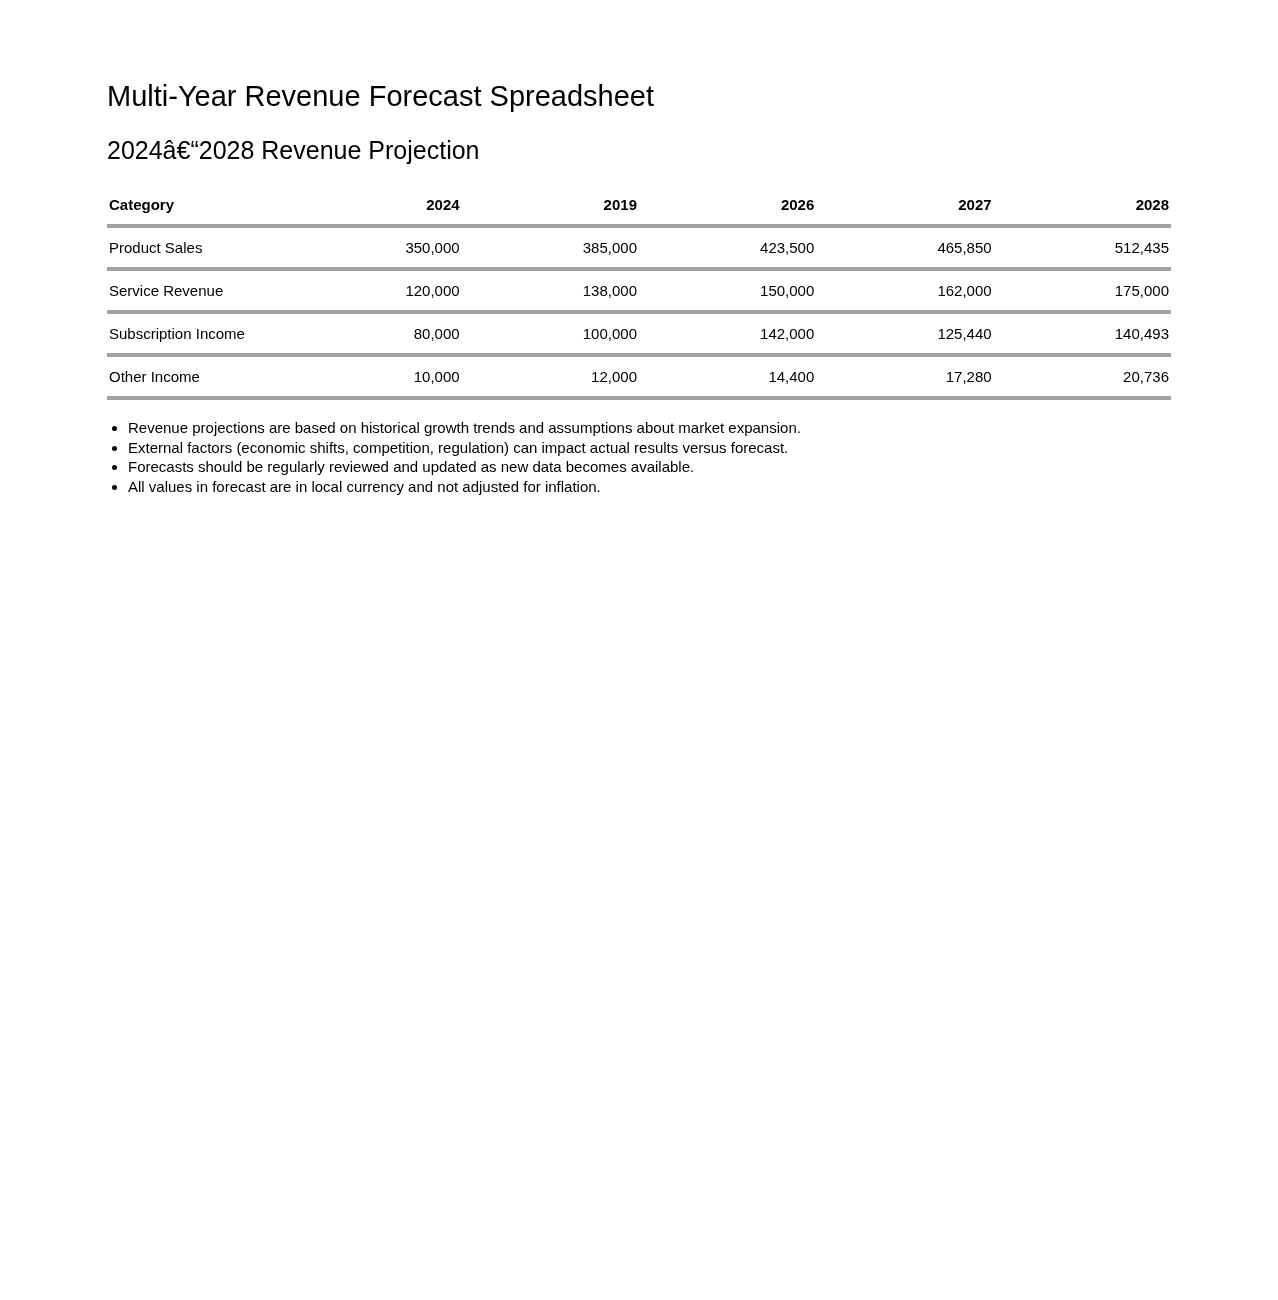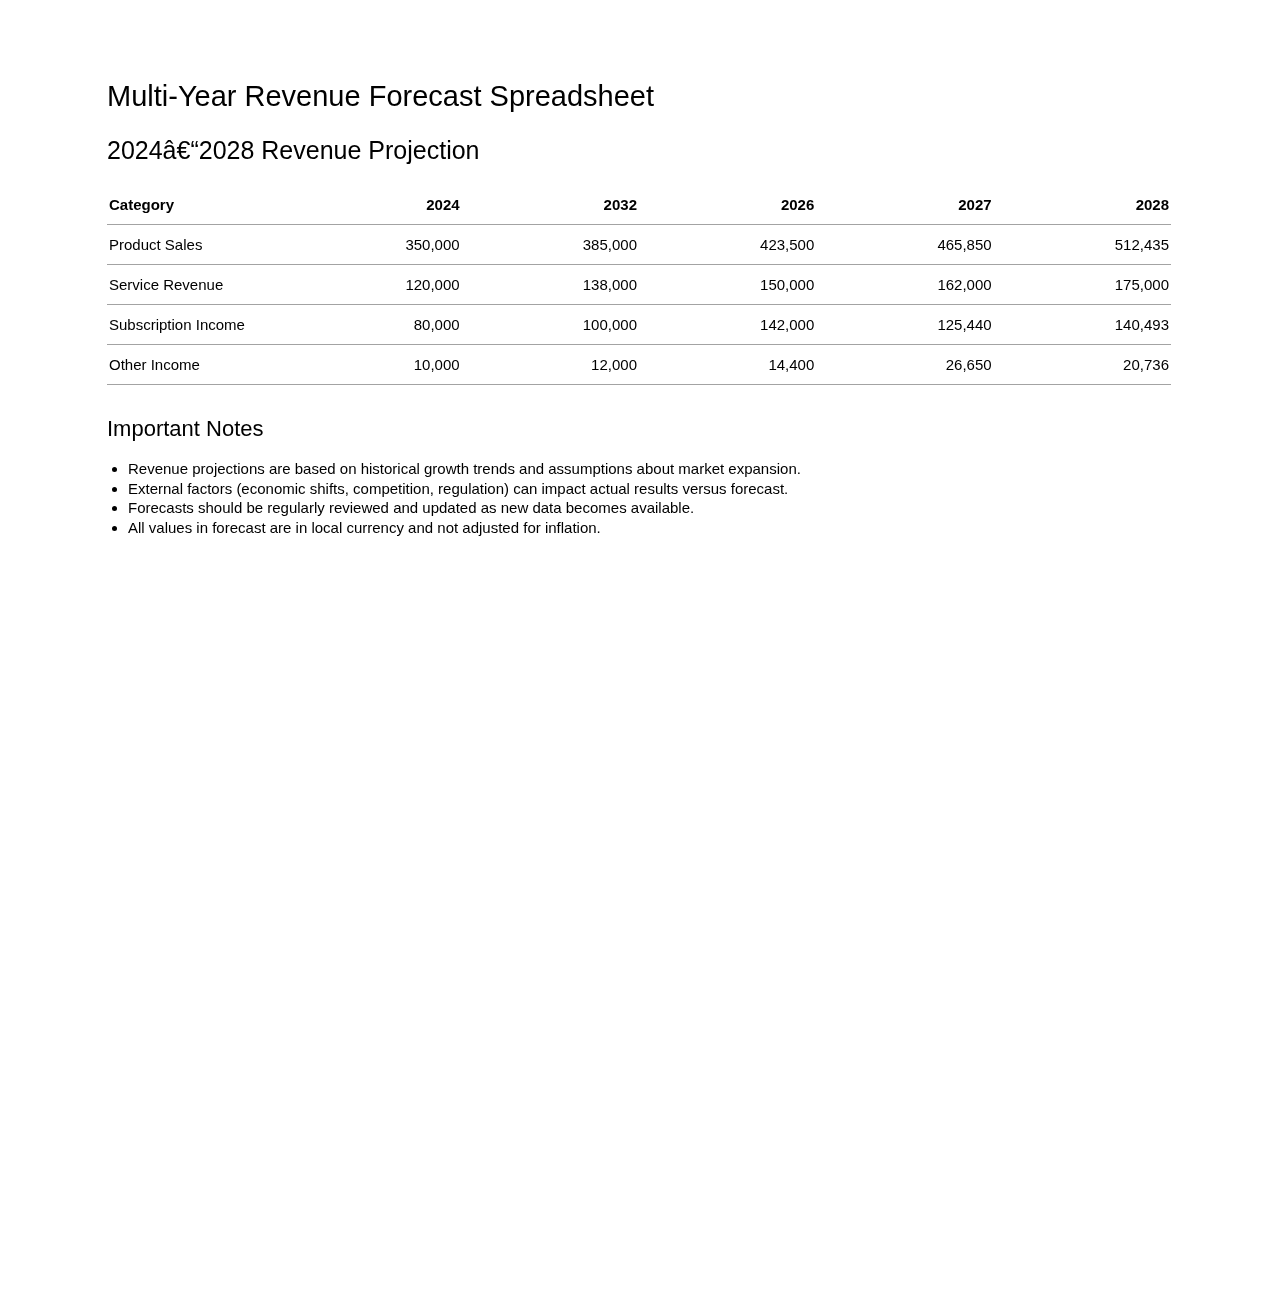--- a/index.html
+++ b/index.html
@@ -38,21 +38,21 @@
   table.forecast {
     width: 100%;
     border-collapse: collapse;
     font-size: 15px;
     table-layout: fixed;
   }
   table.forecast th,
   table.forecast td {
     padding: 11px 2px;
     line-height: 17px;
-    border-bottom: 1px solid #a3a3a3;
+    border-bottom: 4px solid #a3a3a3;
     white-space: nowrap;
   }
   table.forecast th { font-weight: 700; text-align: right; }
   table.forecast th.cat-col { text-align: left; }
   table.forecast td { text-align: right; font-weight: 400; }
   table.forecast td.cat-col { text-align: left; }
   table.forecast tr.total-row td { font-weight: 700; }
   h2.notes-heading {
     font-size: 22px;
     font-weight: 400;
@@ -75,21 +75,21 @@
   <div class="container">
 
     <h1 class="title">Multi-Year Revenue Forecast Spreadsheet</h1>
     <h2 class="subtitle">2024â€“2028 Revenue Projection</h2>
 
     <table class="forecast">
       <thead>
         <tr>
           <th class="cat-col">Category</th>
           <th>2024</th>
-          <th>2032</th>
+          <th>2019</th>
           <th>2026</th>
           <th>2027</th>
           <th>2028</th>
         </tr>
       </thead>
       <tbody>
         <tr>
           <td class="cat-col">Product Sales</td>
           <td>350,000</td>
           <td>385,000</td>
@@ -111,27 +111,26 @@
           <td>100,000</td>
           <td>142,000</td>
           <td>125,440</td>
           <td>140,493</td>
         </tr>
         <tr>
           <td class="cat-col">Other Income</td>
           <td>10,000</td>
           <td>12,000</td>
           <td>14,400</td>
-          <td>26,650</td>
+          <td>17,280</td>
           <td>20,736</td>
         </tr>
       </tbody>
     </table>
 
-    <h2 class="notes-heading">Important Notes</h2>
     <ul class="notes-list">
       <li>Revenue projections are based on historical growth trends and assumptions about market expansion.</li>
       <li>External factors (economic shifts, competition, regulation) can impact actual results versus forecast.</li>
       <li>Forecasts should be regularly reviewed and updated as new data becomes available.</li>
       <li>All values in forecast are in local currency and not adjusted for inflation.</li>
     </ul>
 
   </div>
 </div>
 

